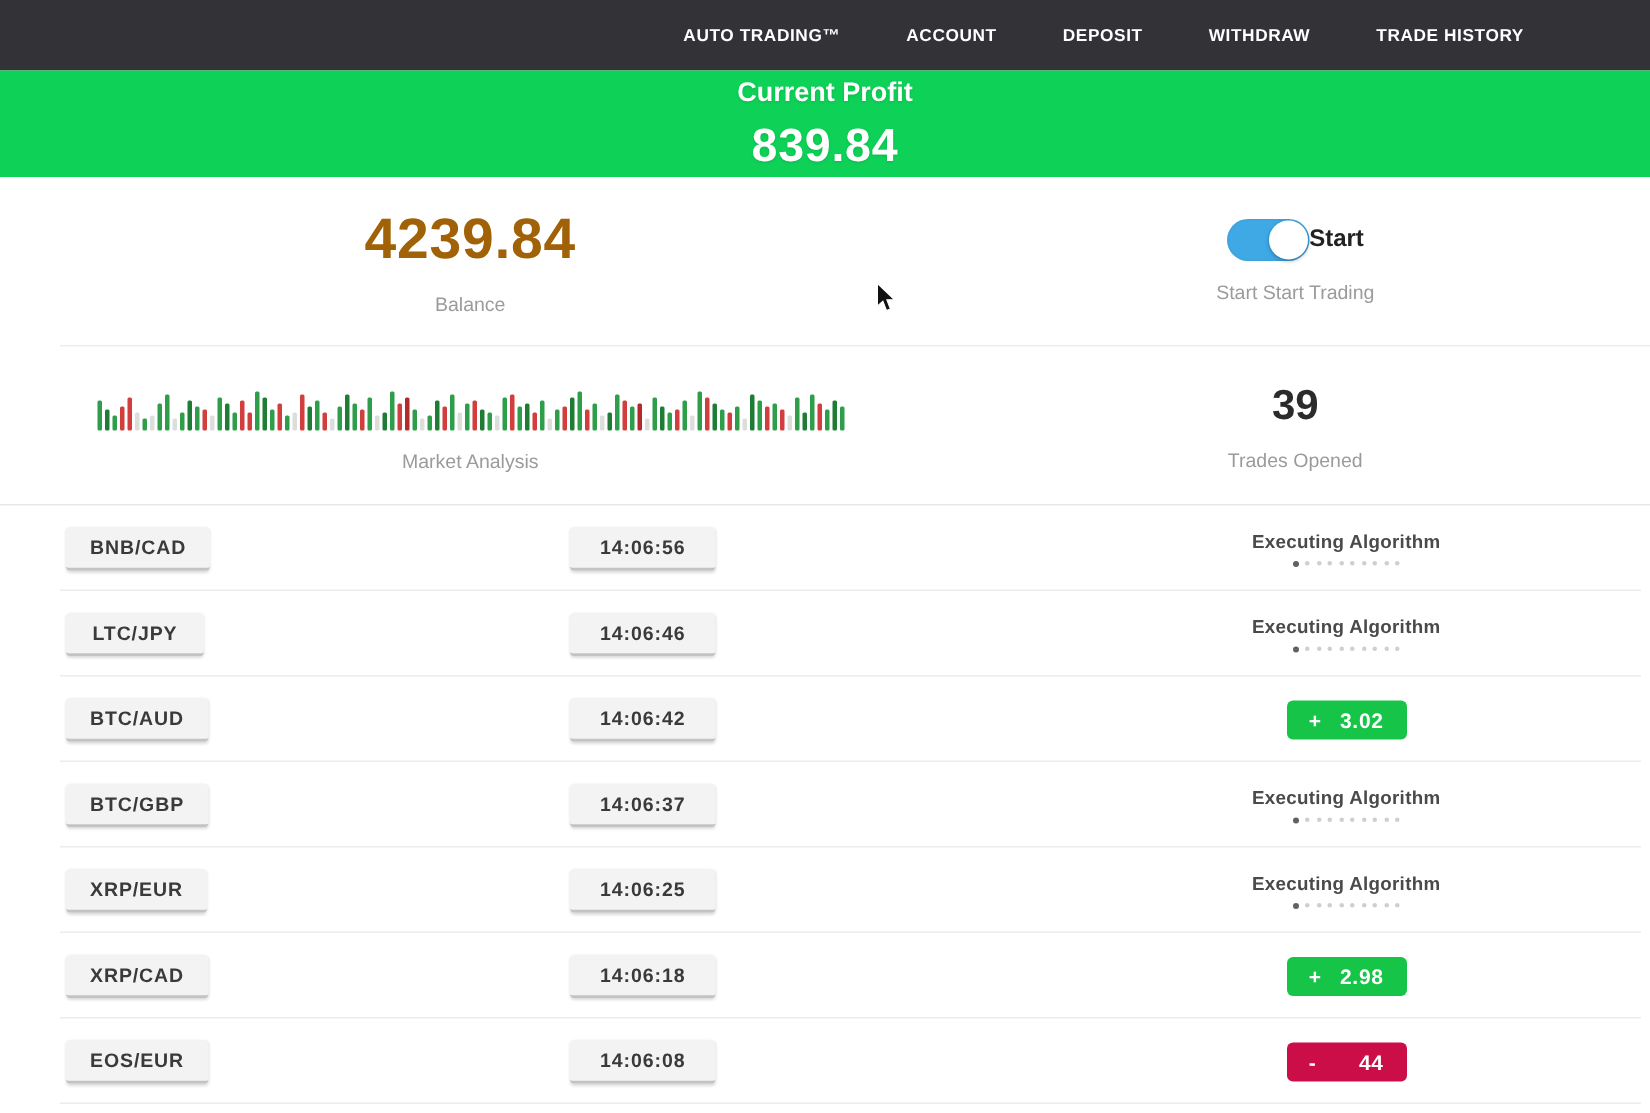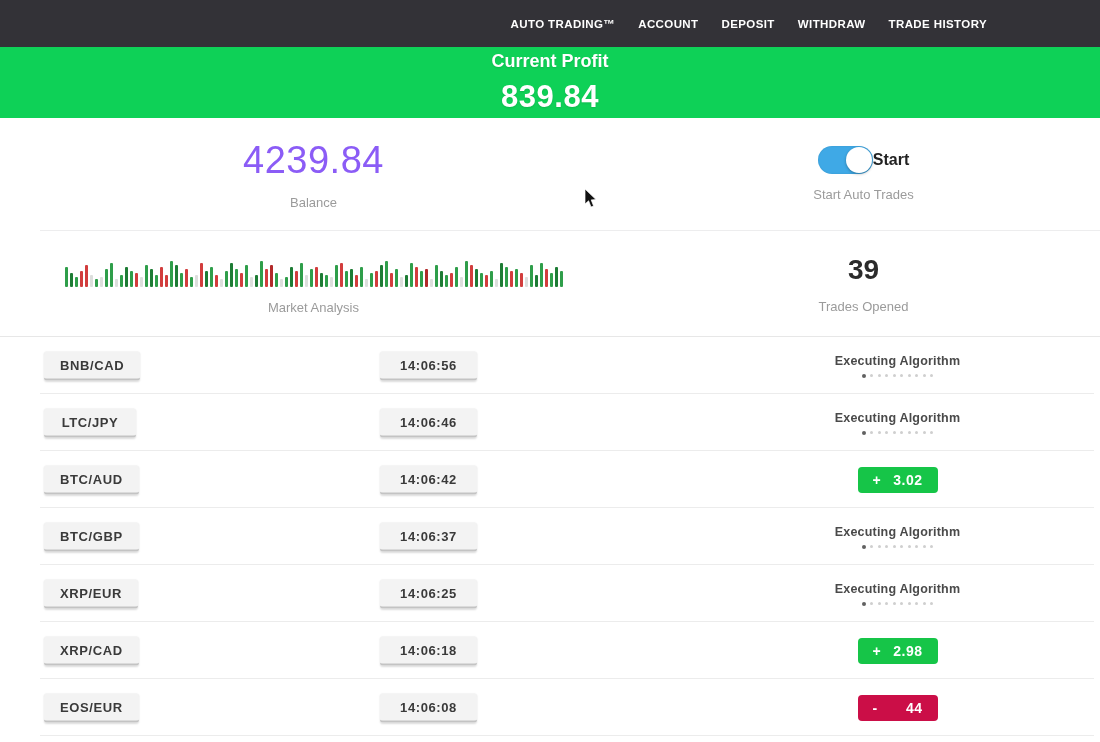--- a/index.html
+++ b/index.html
@@ -6,41 +6,41 @@
   html,body { width:1100px; height:742px; overflow:hidden; }
   body {
     font-family:"Liberation Sans","DejaVu Sans",sans-serif;
     background:#ffffff; color:#2e2e2e; position:relative;
   }
 
   
   .topnav {
     height:47px; background:#333237;
     display:flex; align-items:center; justify-content:flex-end;
-    padding-right:113px; gap:23px;
+    padding-right:84px; gap:44px;
   }
   .nav-item {
     color:#ffffff; font-size:11.5px; font-weight:bold;
     letter-spacing:.4px; cursor:pointer; white-space:nowrap;
   }
 
   
   .profit-banner {
     height:71px; background:#0ed157; color:#ffffff;
     display:flex; flex-direction:column; align-items:center; justify-content:center;
     text-shadow:0 1px 2px rgba(0,0,0,.12);
   }
   .profit-label { font-size:18px; font-weight:bold; margin-bottom:7px; }
   .profit-value { font-size:31px; font-weight:bold; letter-spacing:.5px; }
 
   
   .stats-row { display:flex; height:112px; }
   .stat-left { width:57%; display:flex; flex-direction:column; align-items:center; justify-content:center; }
   .stat-right { flex:1; display:flex; flex-direction:column; align-items:center; justify-content:center; }
-  .balance-value { font-size:38px; font-weight:normal; color:#8b5cf6; letter-spacing:.5px; }
+  .balance-value { font-size:38px; font-weight:bold; color:#a16207; letter-spacing:.5px; }
   .muted-label { font-size:13px; color:#9b9b9b; margin-top:13px; }
 
   .toggle-line { display:flex; align-items:center; }
   .toggle {
     width:55px; height:28px; border-radius:15px; background:#3fa9e6;
     position:relative; cursor:pointer; box-shadow:inset 0 0 2px rgba(0,0,0,.12);
   }
   .toggle-knob {
     position:absolute; right:1px; top:1px; width:26px; height:26px;
     background:#ffffff; border-radius:50%;
@@ -116,21 +116,21 @@
     <div class="balance-value">4239.84</div>
     <div class="muted-label">Balance</div>
   </div>
   <div class="stat-right">
     <div class="toggle-line">
       <div class="toggle">
         <div class="toggle-knob"></div>
       </div>
       <div class="toggle-label">Start</div>
     </div>
-    <div class="muted-label">Start Auto Trades</div>
+    <div class="muted-label">Start Start Trading</div>
   </div>
 </div>
 
 <div class="divider"></div>
 
 <div class="market-row">
   <div class="market-left">
     <div class="bars">
         <div class="bar" style="height: 20px; background: rgb(47, 158, 74);"></div>
         <div class="bar" style="height: 14px; background: rgb(30, 124, 53);"></div>

